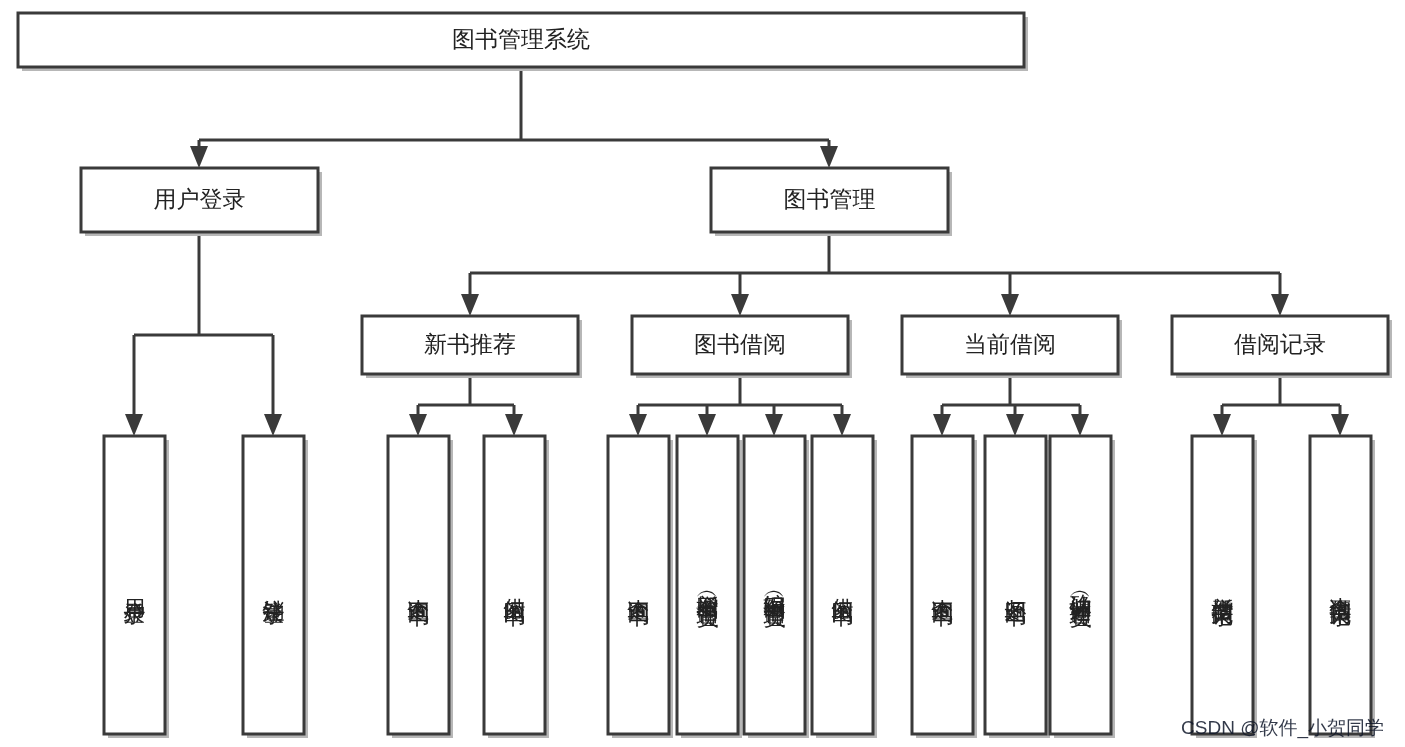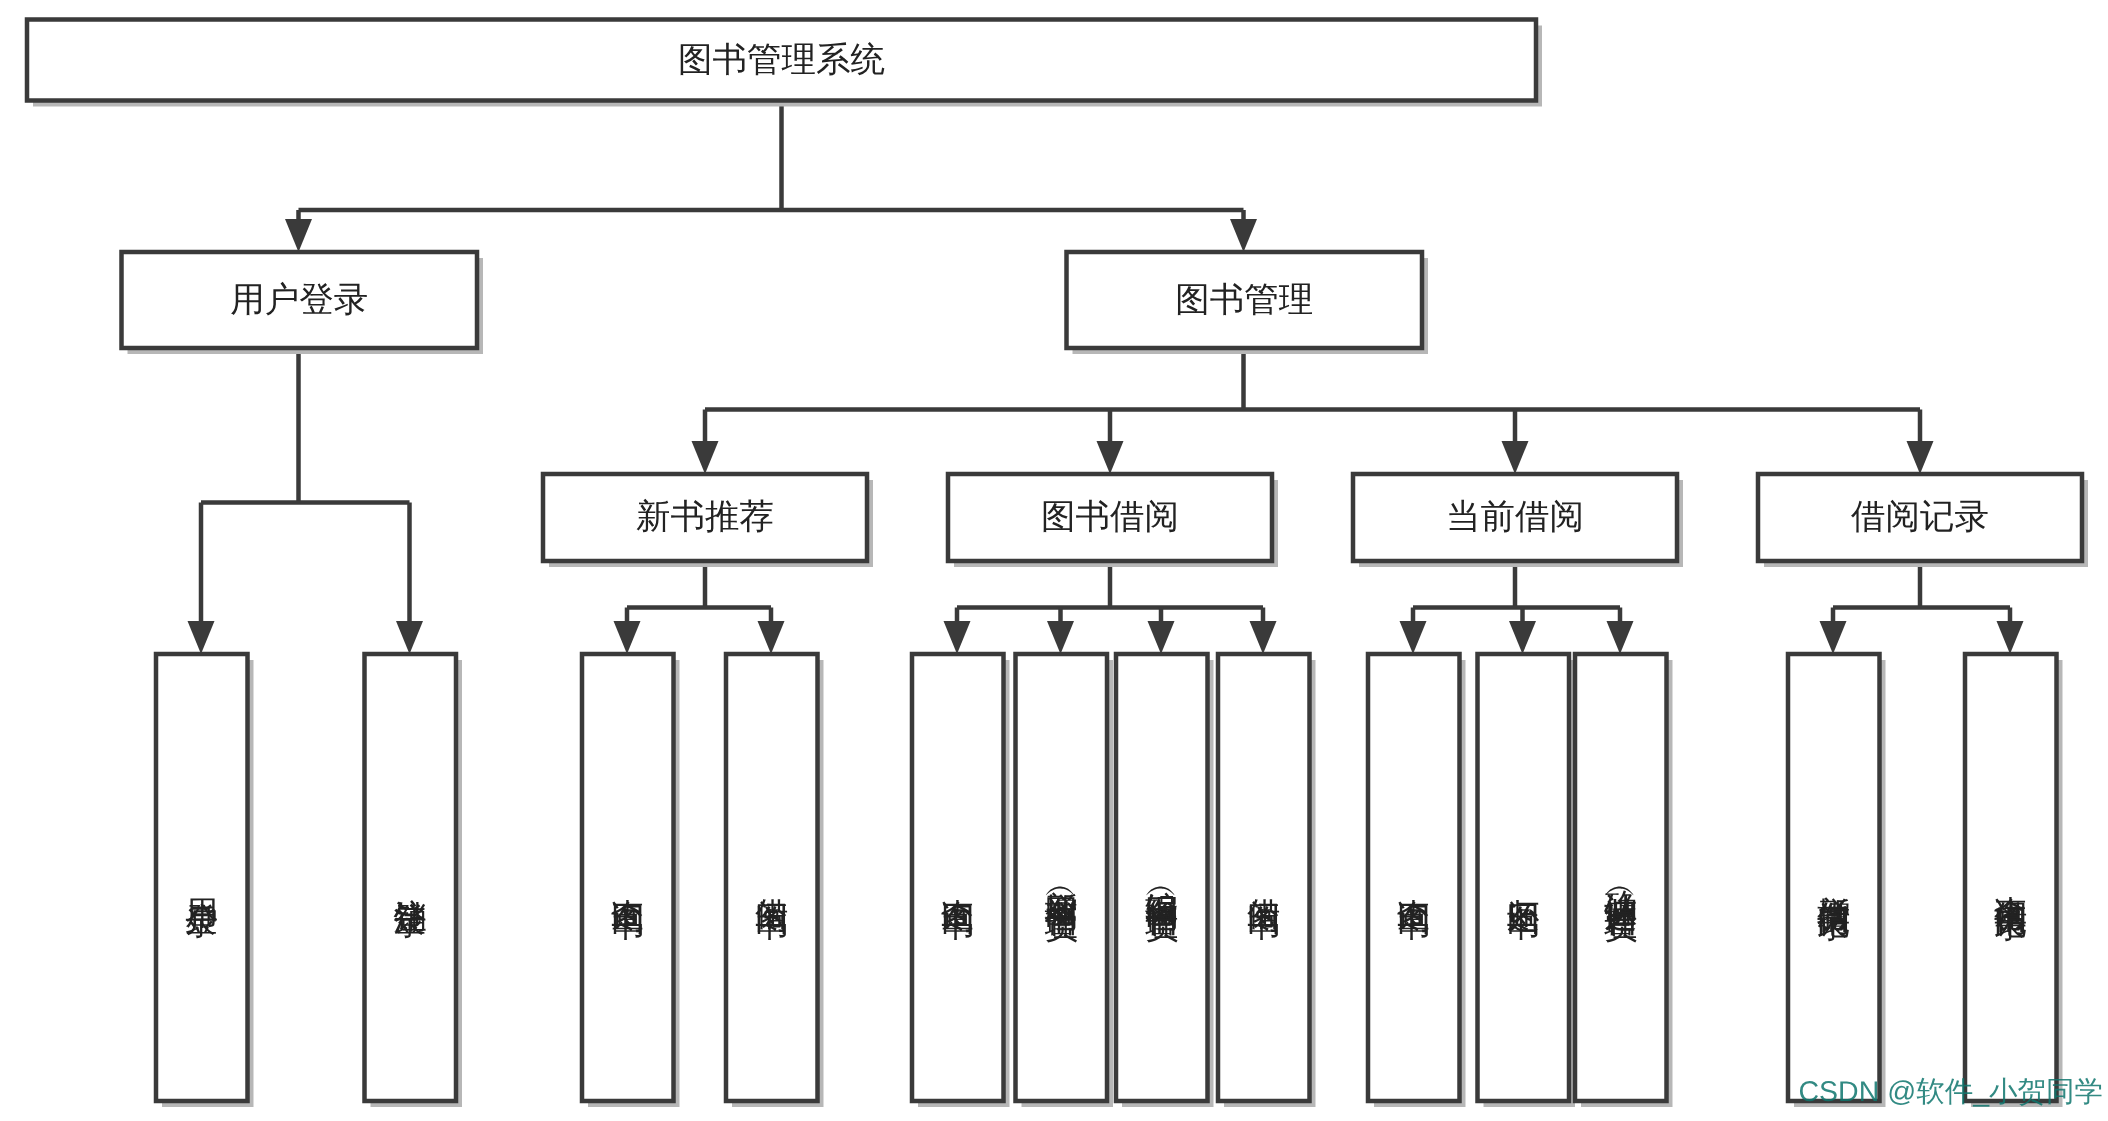--- a/index.html
+++ b/index.html
@@ -63,25 +63,25 @@
     font-family: "Liberation Sans", "DejaVu Sans", sans-serif;
     font-size: 22px;
     line-height: 1.18;
     color: #222222;
     letter-spacing: 2px;
     white-space: nowrap;
     text-align: center;
   }
   .watermark {
     position: absolute;
-    right: 3px;
+    right: 21px;
     bottom: 6px;
     font-family: "Liberation Sans", "DejaVu Sans", sans-serif;
     font-size: 19px;
-    color: #0f766e;
+    color: #0f172a;
     opacity: 0.85;
     white-space: nowrap;
   }
 </style>
 </head>
 <body>
 
 <div id="diagram-root">
 
   <svg class="canvas" viewBox="0 0 1405 747">

